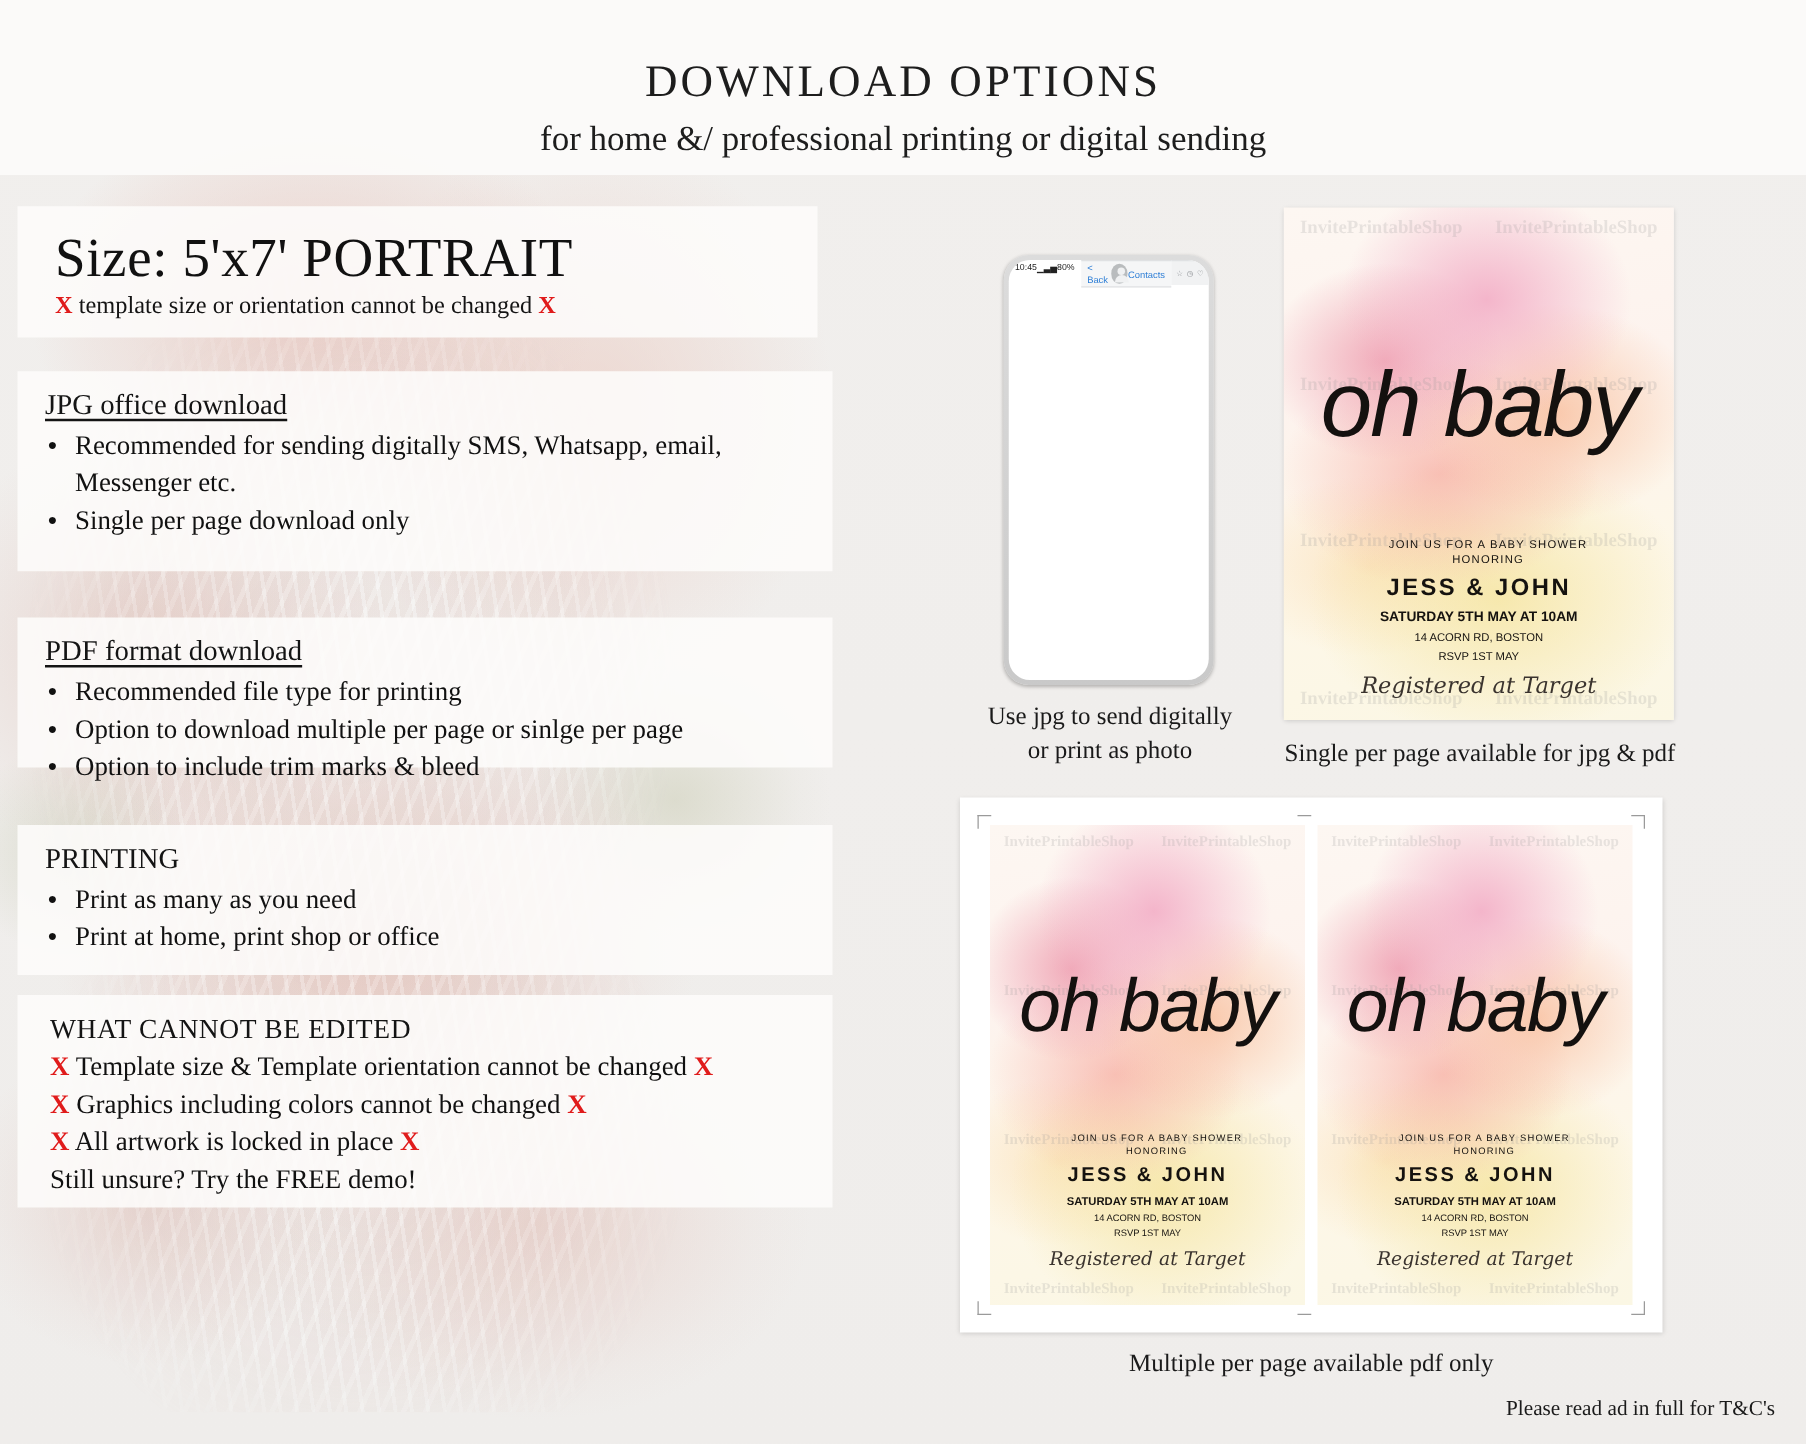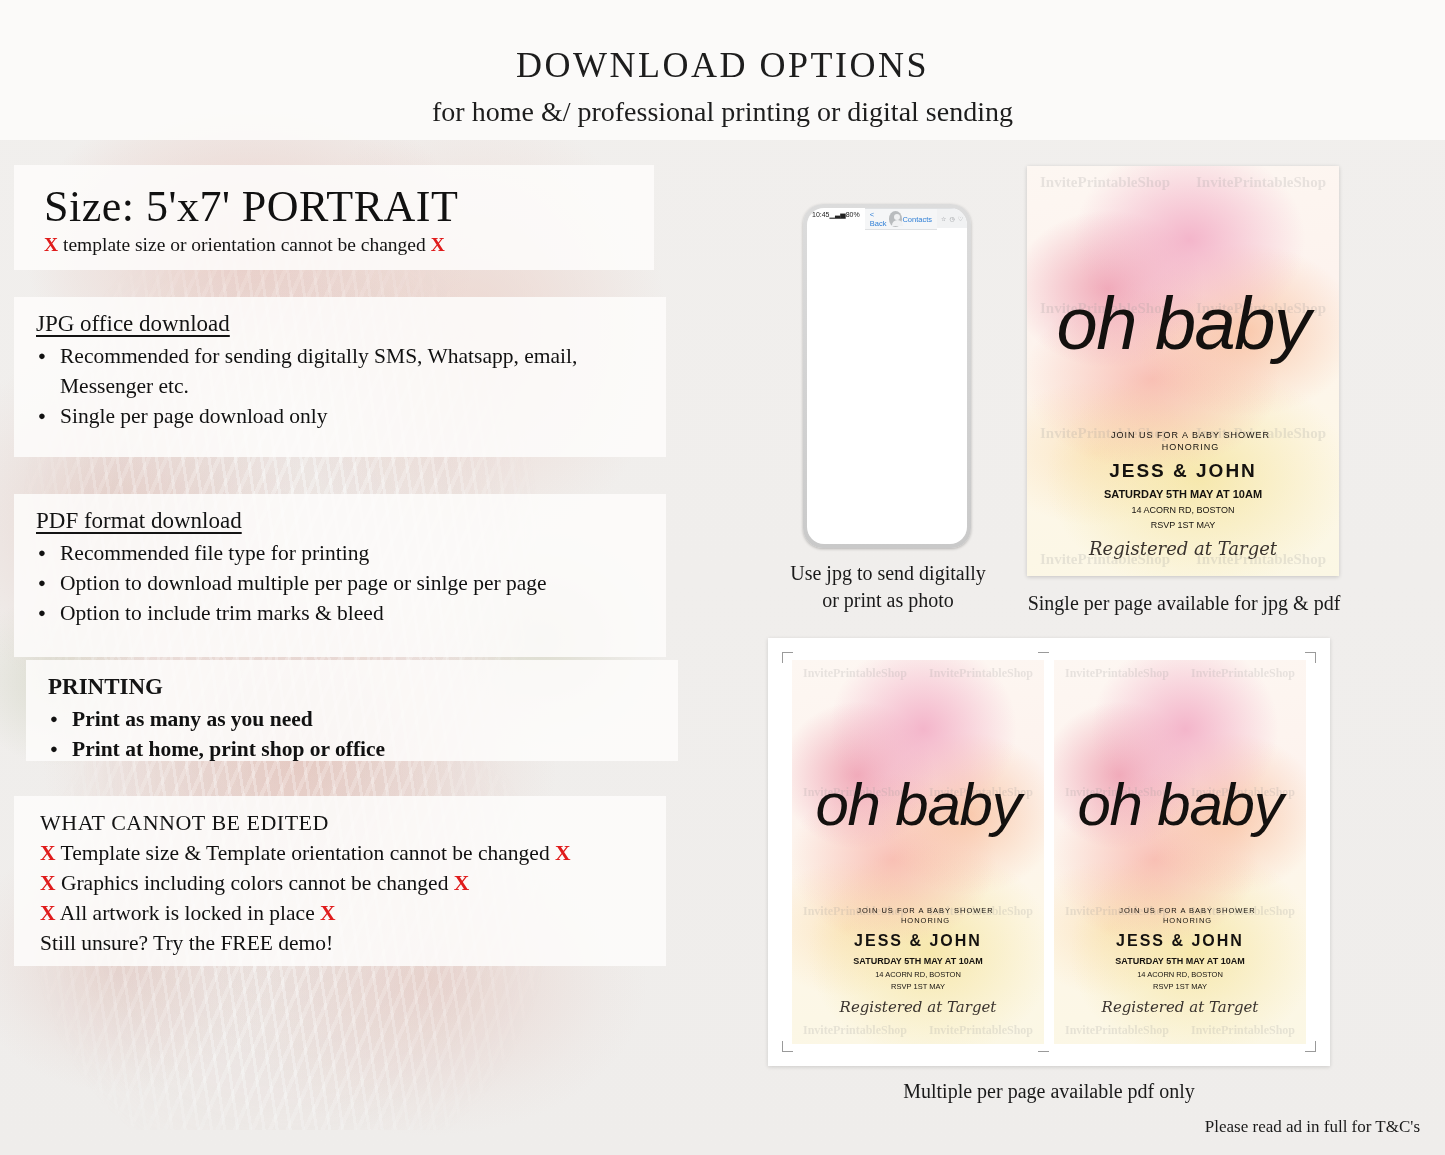--- a/index.html
+++ b/index.html
@@ -104,22 +104,22 @@
     margin: 10px 0 2px 8px;
   }
   #panel-size .size-note {
     font-size: 19.5px;
     color: #141414;
     margin-left: 8px;
   }
   .xred { color: #e01b1b; font-weight: bold; }
 
   #panel-jpg { left: 14px; top: 297px; width: 652px; height: 160px; }
-  #panel-pdf { left: 14px; top: 494px; width: 652px; height: 163px; }
-  #panel-print { left: 26px; top: 660px; width: 652px; height: 101px; font-weight: bold; }
+  #panel-pdf { left: 14px; top: 494px; width: 652px; height: 120px; }
+  #panel-print { left: 14px; top: 660px; width: 652px; height: 120px; }
   #panel-cannot { left: 14px; top: 796px; width: 652px; height: 170px; padding-left: 26px; }
   #panel-cannot .title { font-size: 22px; letter-spacing: 0.5px; margin-bottom: 2px; }
   #panel-cannot .line {
     font-size: 21.5px;
     color: #111;
     line-height: 30px;
   }
 
   
   .caption {

